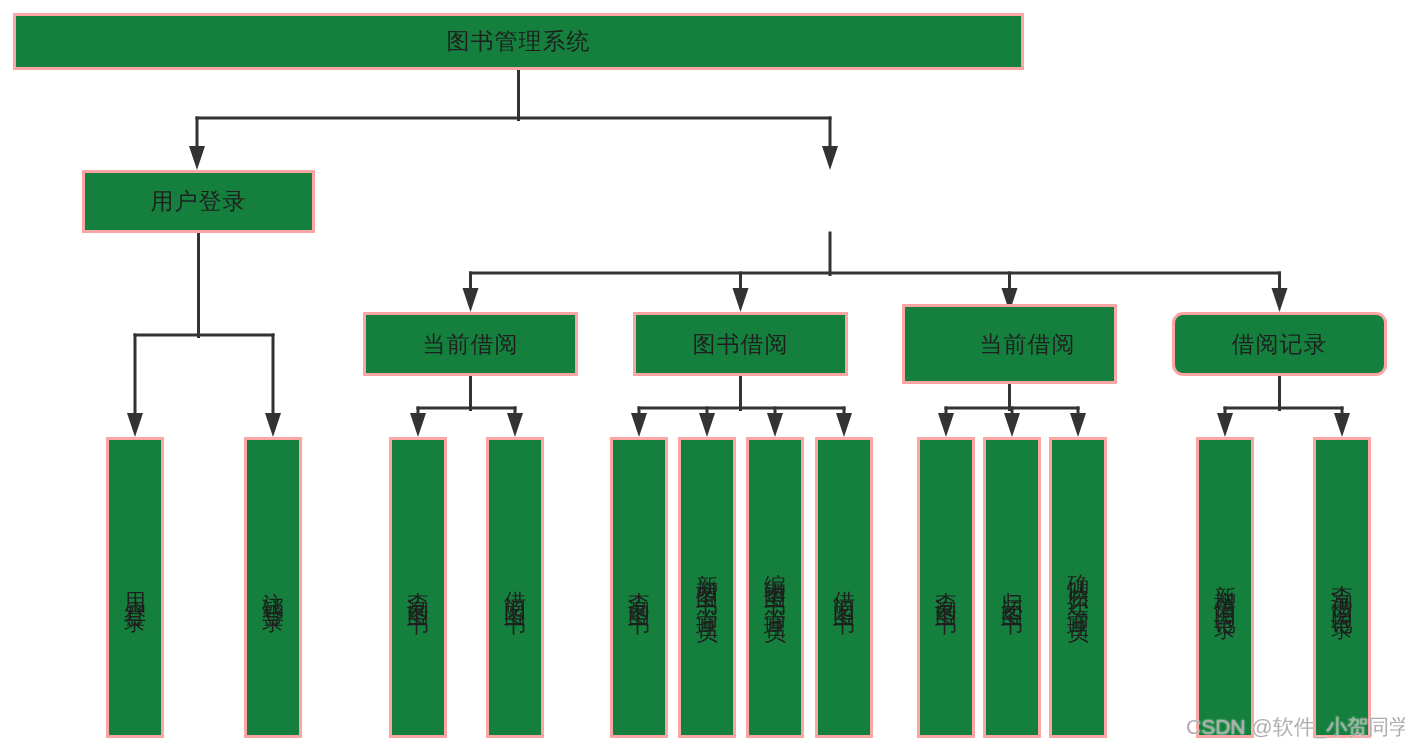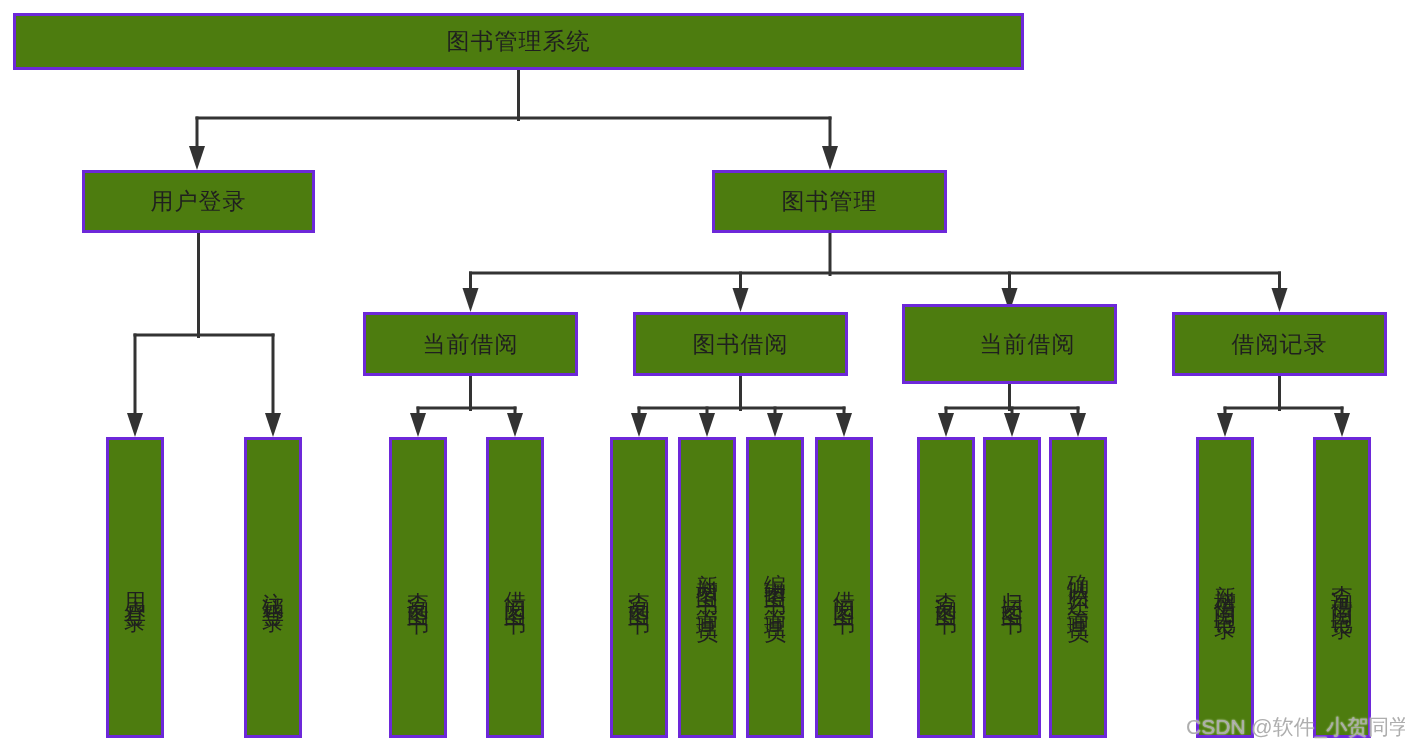--- a/index.html
+++ b/index.html
@@ -12,22 +12,22 @@
     overflow: hidden;
   }
   #connectors {
     position: absolute;
     left: 0; top: 0;
     width: 1405px; height: 747px;
   }
   .box {
     position: absolute;
     box-sizing: border-box;
-    border: 3px solid #6d28d9;
-    background: #4d7c0f;
+    border: 3px solid #fca5a5;
+    background: #15803d;
     display: flex;
     align-items: center;
     justify-content: center;
     color: #1f1f1f;
     font-size: 23px;
     letter-spacing: 1px;
   }
   .leaf {
     top: 437px;
     width: 58px;
@@ -42,21 +42,21 @@
     line-height: 1;
     white-space: nowrap;
   }
   
   #n-root   { left: 13px;  top: 13px;  width: 1011px; height: 57px; }
   #n-login  { left: 82px;  top: 170px; width: 233px;  height: 63px; }
   #n-manage { left: 712px; top: 170px; width: 235px;  height: 63px; }
   #n-sec0 { left: 363px;  top: 312px; width: 215px; height: 64px; }
   #n-sec1 { left: 633px;  top: 312px; width: 215px; height: 64px; align-items: center; }
   #n-sec2 { left: 902px;  top: 304px; width: 215px; height: 80px; padding-left: 36px; }
-  #n-sec3 { left: 1172px; top: 312px; width: 215px; height: 64px; }
+  #n-sec3 { left: 1172px; top: 312px; width: 215px; height: 64px; border-radius: 11px; }
   #lf-0  { left: 106px; }
   #lf-1  { left: 244px; }
   #lf-2  { left: 389px; }
   #lf-3  { left: 486px; }
   #lf-4  { left: 610px; }
   #lf-5  { left: 678px; }
   #lf-6  { left: 746px; }
   #lf-7  { left: 815px; }
   #lf-8  { left: 917px; }
   #lf-9  { left: 983px; }
@@ -134,23 +134,20 @@
       <polygon points="1334,413 1350,413 1342,437" fill="#333333"></polygon>
     </svg>
 
   <div class="box" id="n-root">
     <span>图书管理系统</span>
   </div>
 
   <div class="box" id="n-login">
     <span>用户登录</span>
   </div>
-  <div class="box" id="n-manage">
-    <span>图书管理</span>
-  </div>
 
   <div class="box" id="n-sec0">
     <span>当前借阅</span>
   </div>
   <div class="box" id="n-sec1">
     <span>图书借阅</span>
   </div>
   <div class="box" id="n-sec2">
     <span>当前借阅</span>
   </div>

